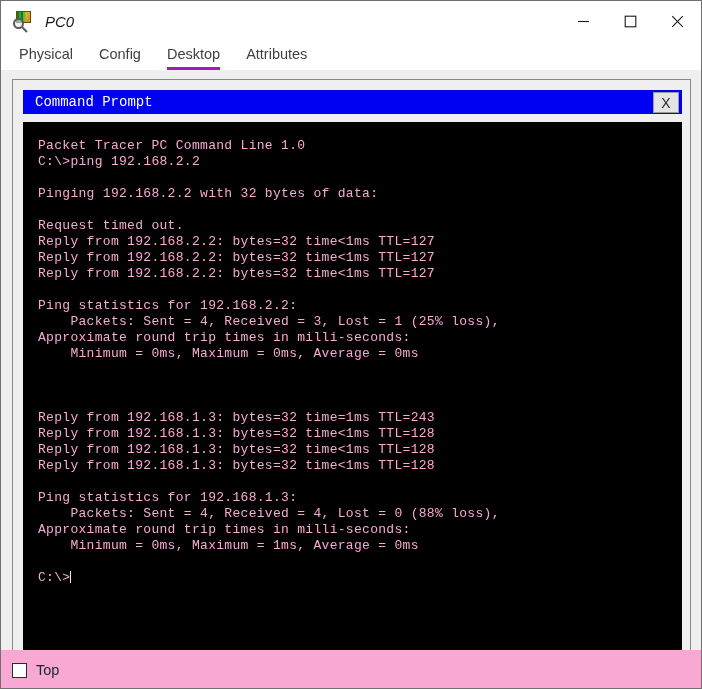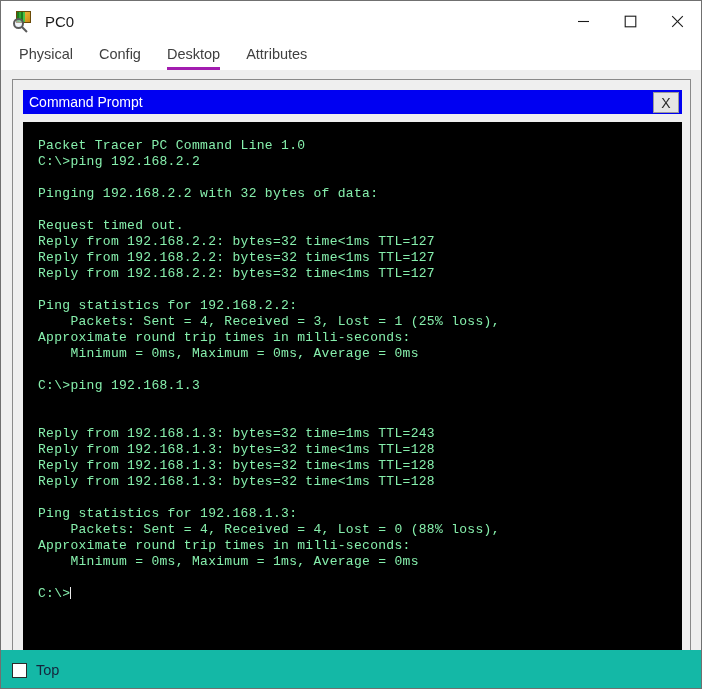--- a/index.html
+++ b/index.html
@@ -25,20 +25,21 @@
   }
 
   
   .titlebar {
     position: relative;
     height: 40px;
     background: #ffffff;
     display: flex;
     align-items: center;
     box-sizing: border-box;
+    font-style: italic;
   }
   .app-icon {
     position: relative;
     width: 22px;
     height: 22px;
     margin-left: 12px;
     flex: 0 0 auto;
   }
   .app-icon .box {
     position: absolute;
@@ -152,22 +153,23 @@
     width: 659px;
     height: 24px;
     background: #0000f2;
     box-sizing: border-box;
     display: flex;
     align-items: center;
   }
   .cmd-title-text {
     color: #ffffff;
     font-size: 14px;
-    margin-left: 6px;
+    margin-left: 12px;
     white-space: nowrap;
+    font-family: Liberation Mono, monospace;
   }
   .cmd-close {
     position: absolute;
     right: 3px;
     top: 2px;
     width: 26px;
     height: 21px;
     background: #e4e4e4;
     border: 1px solid #9a9a9a;
     box-sizing: border-box;
@@ -189,41 +191,41 @@
     box-sizing: border-box;
     overflow: hidden;
   }
   .term-inner {
     padding: 16px 0 0 15px;
   }
   .term-line {
     font-family: "Liberation Mono", "DejaVu Sans Mono", monospace;
     font-size: 13px;
     line-height: 16px;
-    color: #86efac;
+    color: #f9a8d4;
     white-space: pre;
     letter-spacing: 0.3px;
     height: 16px;
   }
   .caret {
     display: inline-block;
     width: 1px;
     height: 12px;
     background: #e9e9e9;
     vertical-align: -2px;
   }
 
   
   .bottombar {
     position: absolute;
     left: 0;
     bottom: 0;
     width: 702px;
     height: 40px;
-    background: #14b8a6;
+    background: #f9a8d4;
     display: flex;
     align-items: center;
   }
   .chk-wrap {
     display: flex;
     align-items: center;
     margin-left: 11px;
     cursor: default;
   }
   .chk-box {
@@ -305,21 +307,20 @@
             <div class="term-line">Request timed out.</div>
             <div class="term-line">Reply from 192.168.2.2: bytes=32 time&lt;1ms TTL=127</div>
             <div class="term-line">Reply from 192.168.2.2: bytes=32 time&lt;1ms TTL=127</div>
             <div class="term-line">Reply from 192.168.2.2: bytes=32 time&lt;1ms TTL=127</div>
             <div class="term-line"></div>
             <div class="term-line">Ping statistics for 192.168.2.2:</div>
             <div class="term-line">    Packets: Sent = 4, Received = 3, Lost = 1 (25% loss),</div>
             <div class="term-line">Approximate round trip times in milli-seconds:</div>
             <div class="term-line">    Minimum = 0ms, Maximum = 0ms, Average = 0ms</div>
             <div class="term-line"></div>
-            <div class="term-line">C:\&gt;ping 192.168.1.3</div>
             <div class="term-line"></div>
             <div class="term-line"></div>
             <div class="term-line">Reply from 192.168.1.3: bytes=32 time=1ms TTL=243</div>
             <div class="term-line">Reply from 192.168.1.3: bytes=32 time&lt;1ms TTL=128</div>
             <div class="term-line">Reply from 192.168.1.3: bytes=32 time&lt;1ms TTL=128</div>
             <div class="term-line">Reply from 192.168.1.3: bytes=32 time&lt;1ms TTL=128</div>
             <div class="term-line"></div>
             <div class="term-line">Ping statistics for 192.168.1.3:</div>
             <div class="term-line">    Packets: Sent = 4, Received = 4, Lost = 0 (88% loss),</div>
             <div class="term-line">Approximate round trip times in milli-seconds:</div>

